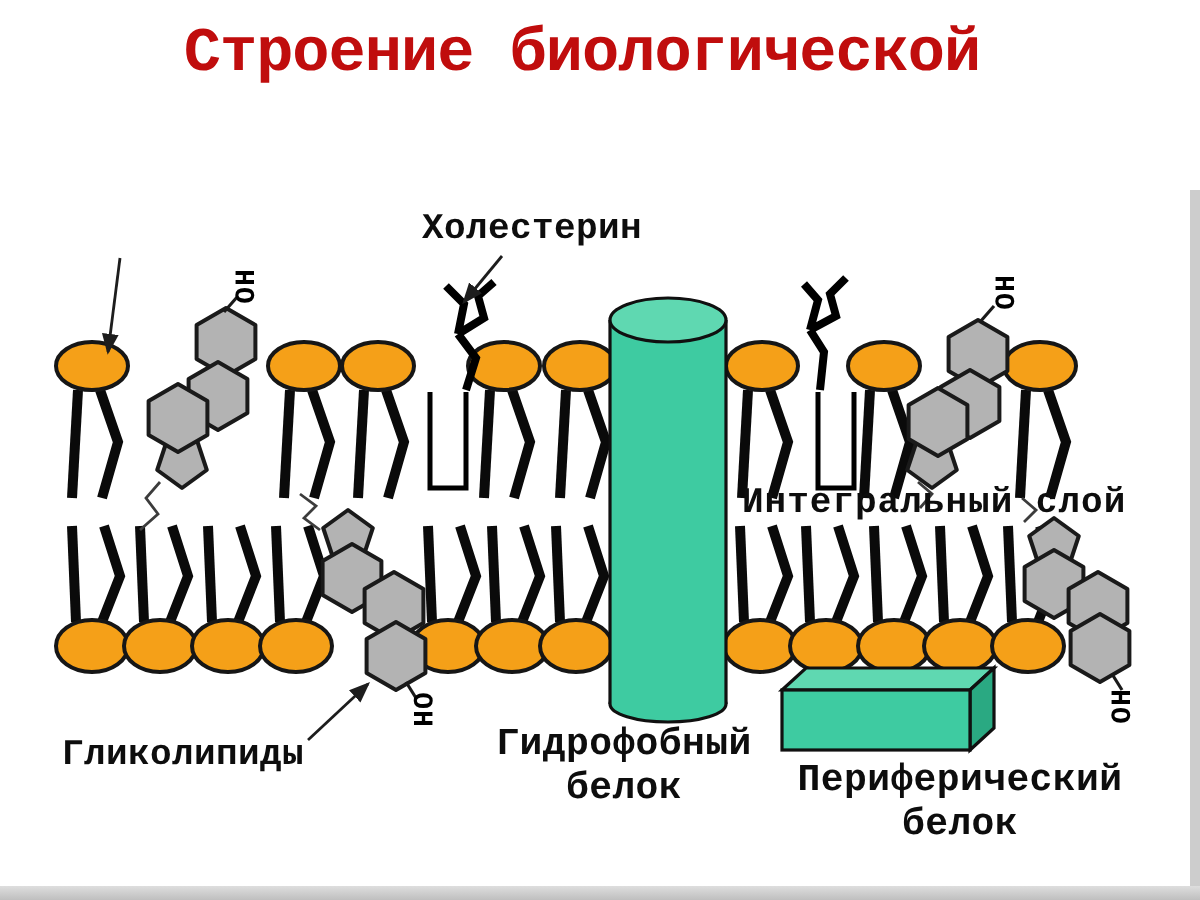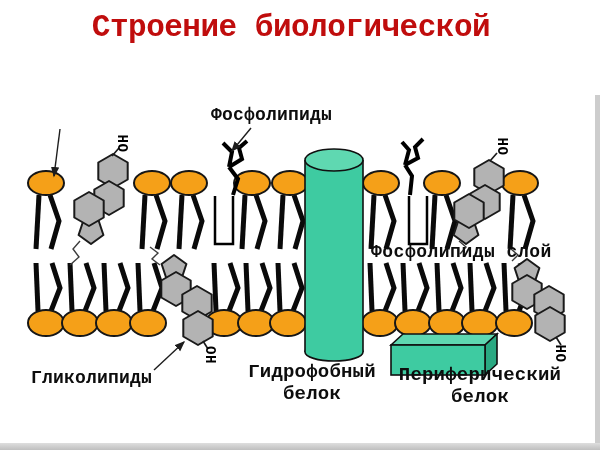--- a/index.html
+++ b/index.html
@@ -190,30 +190,30 @@
       <rect class="box-front" x="391" y="345" width="94" height="30"></rect>
     </g>
 
     <g id="arrows">
       <line class="arrow" marker-end="url(#ah)" x1="60" y1="129" x2="54" y2="176"></line>
       <line class="arrow" marker-end="url(#ah)" x1="251" y1="128" x2="232" y2="151"></line>
       <line class="arrow" marker-end="url(#ah)" x1="154" y1="370" x2="184" y2="342"></line>
     </g>
   </svg>
 
-  <div class="lbl" style="left:211px; top:105px;">Фосфолипиды</div>
-  <div class="lbl" style="left:371px; top:242px; letter-spacing:0.5px;">Фосфолипиды слой</div>
+  <div class="lbl" style="left:211px; top:105px;">Холестерин</div>
+  <div class="lbl" style="left:371px; top:242px; letter-spacing:0.5px;">Интегральный слой</div>
   <div class="lbl" style="left:31px; top:368px;">Гликолипиды</div>
 
   <div class="lbl lbl-2line" style="left:232px; top:361px; width:160px;">
     <span>Гидрофобный</span>
     <span>белок</span>
   </div>
 
-  <div class="lbl lbl-2line" style="left:385px; top:364px; width:190px;text-align:center;">
+  <div class="lbl lbl-2line" style="left:385px; top:379px; width:190px;text-align:center;">
     <span>Периферический</span>
     <span>белок</span>
   </div>
 
   <div class="oh rot-ccw" style="left:108px; top:135px;">ОН</div>
   <div class="oh rot-ccw" style="left:488px; top:138px;">ОН</div>
   <div class="oh rot-cw" style="left:194px; top:347px;">ОН</div>
   <div class="oh rot-ccw" style="left:546px; top:345px;">ОН</div>
 
   <div class="edge-right"></div>

